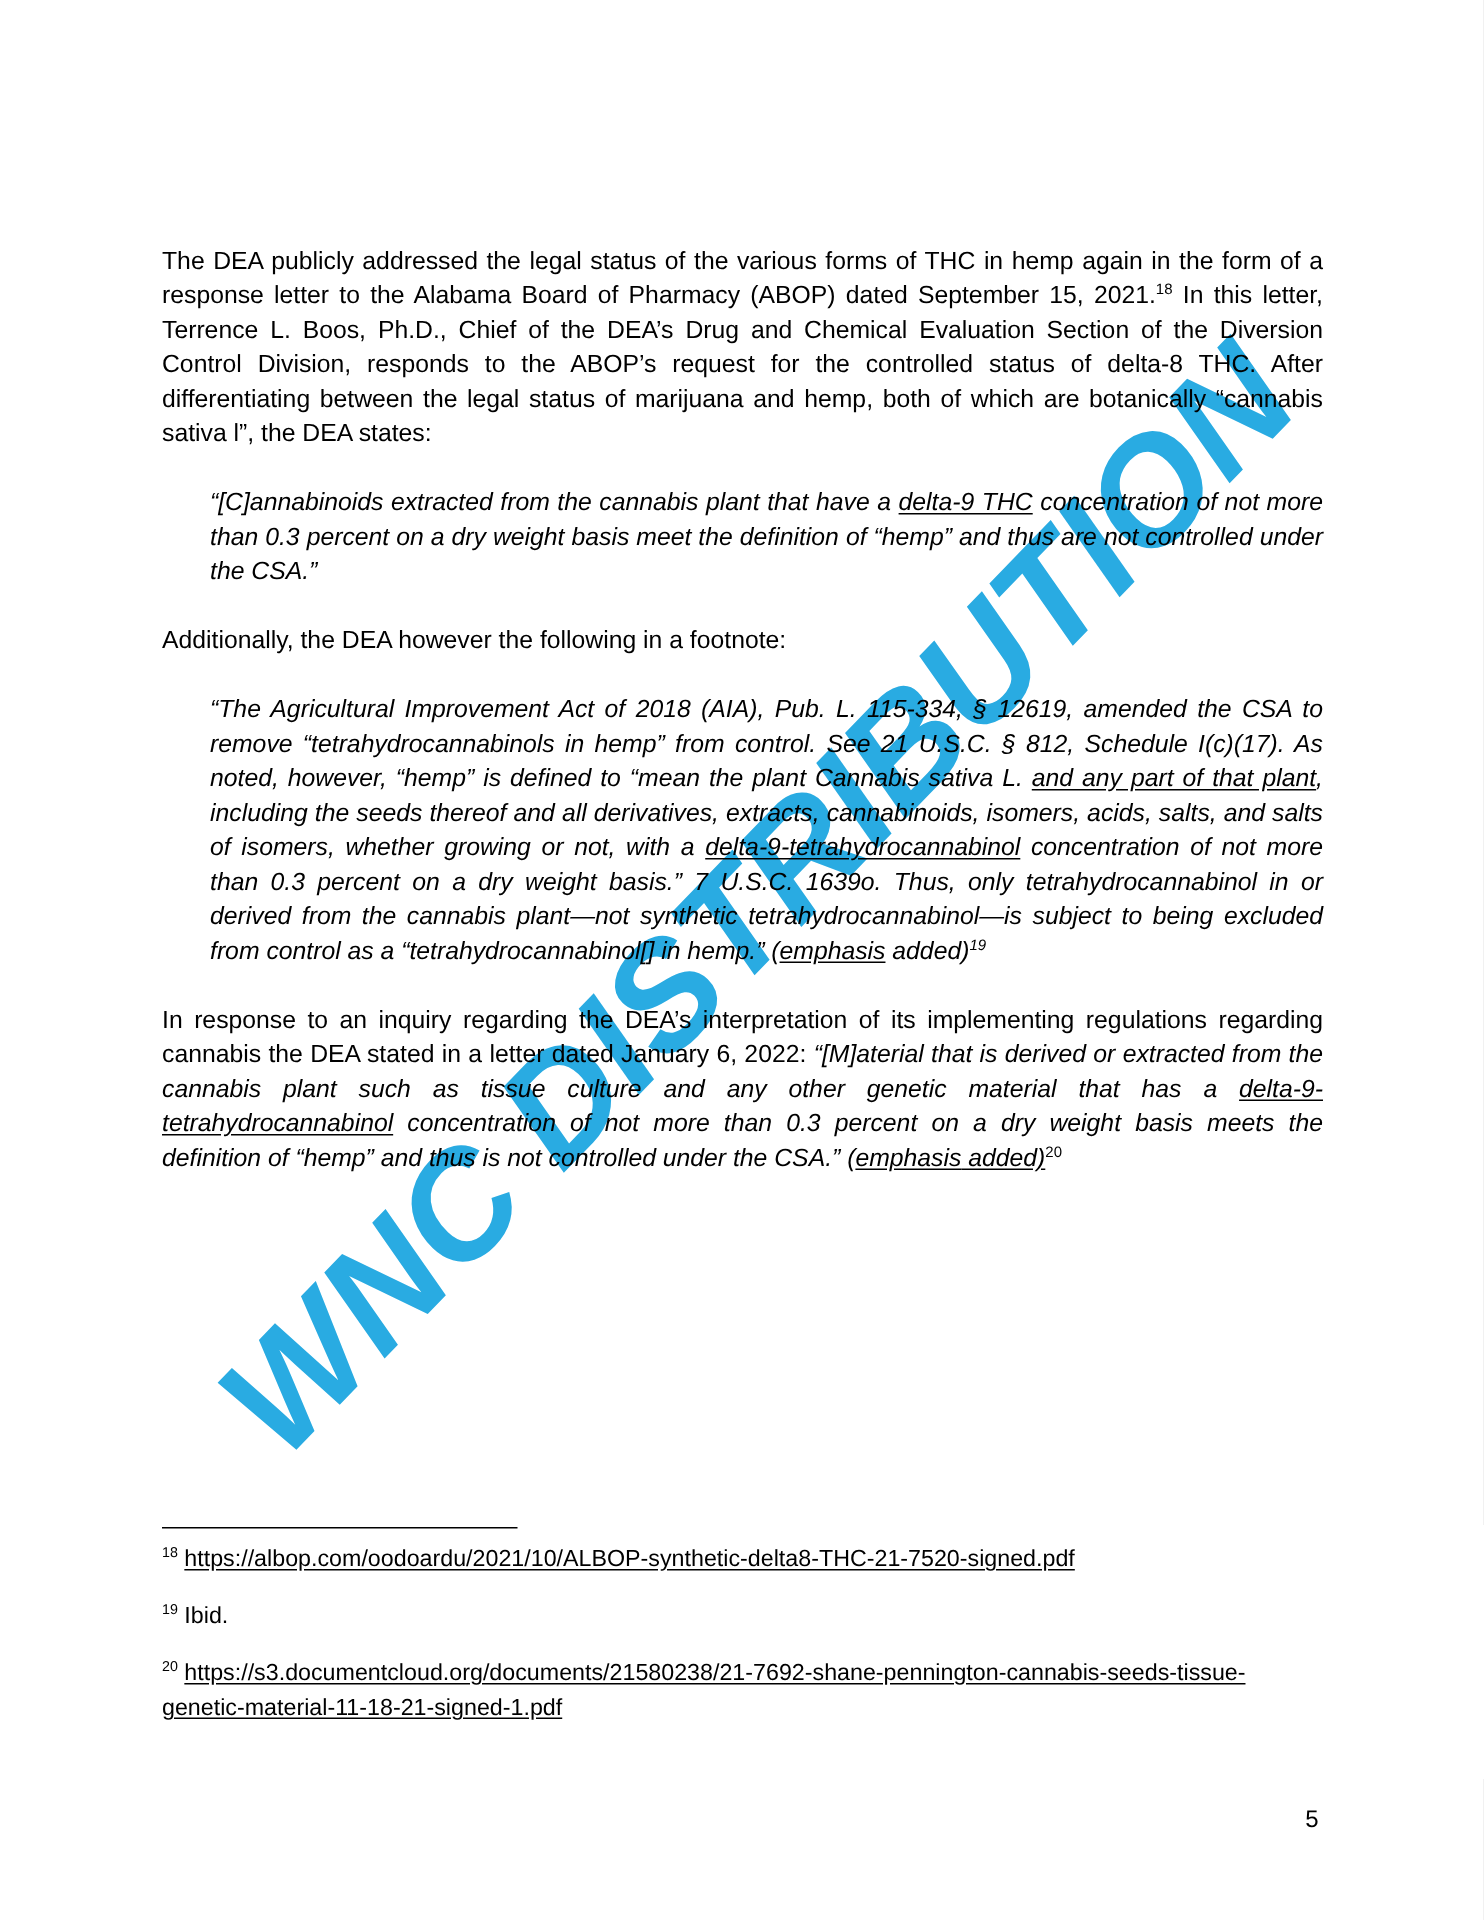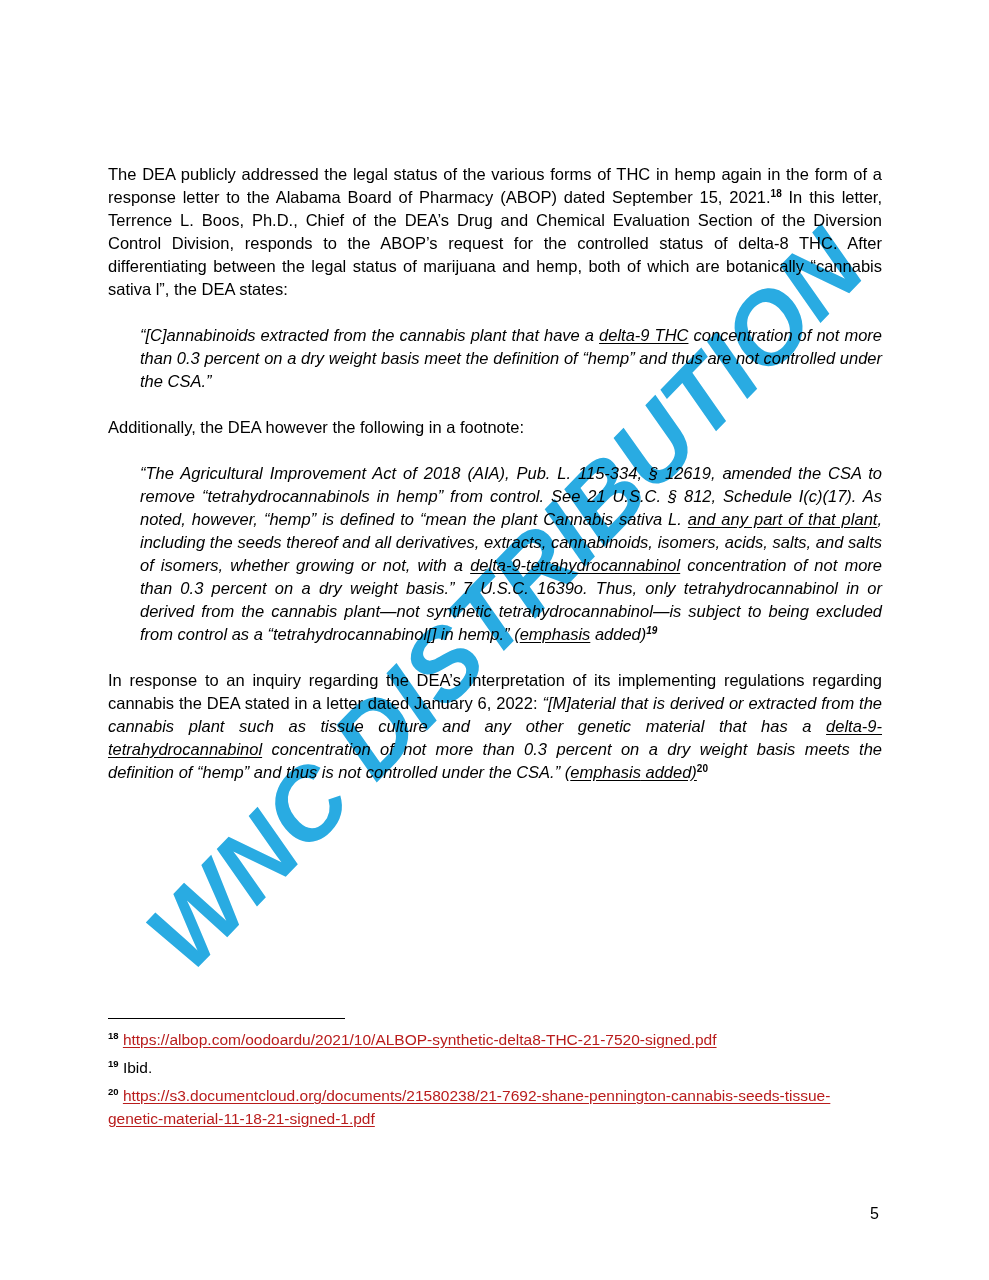--- a/index.html
+++ b/index.html
@@ -34,41 +34,41 @@
     margin:0;
     font-size:16.5px;
     line-height:23px;
     text-align:justify;
   }
   .doc-content p + p{margin-top:23px;}
   .doc-content p.heading{margin-top:14px;font-style:italic;text-indent:60px;}
   .doc-content p.quote{margin-left:32px;width:742px;font-style:italic;}
   .i{font-style:italic;}
   .u{text-decoration:underline;text-underline-offset:2px;}
-  .sup{font-size:10px;position:relative;top:-6px;line-height:0;font-weight:bold;}
+  .sup{font-size:10px;position:relative;top:-6px;line-height:0;}
   .footnotes{
     position:absolute;
     left:108px;top:1018px;
     width:774px;
     z-index:2;
   }
   .fn-rule{
     width:237px;height:0;
     border-top:1.5px solid #000;
     margin:0 0 9px 0;
   }
   .footnotes p.fn{
     margin:0;
     font-size:15.5px;
     line-height:23px;
     text-align:left;
   }
-  .footnotes p.fn + p.fn{margin-top:5px;}
+  .footnotes p.fn + p.fn{margin-top:15px;}
   .footnotes .sup{font-size:9.5px;top:-6px;}
-  .link{color:#b91c1c;cursor:pointer;}
+  .link{color:#000000;cursor:pointer;}
   .page-number{
     position:absolute;
     left:0;top:1205px;
     width:879px;
     text-align:right;
     font-size:16px;
     z-index:2;
   }
 </style>
 </head>

